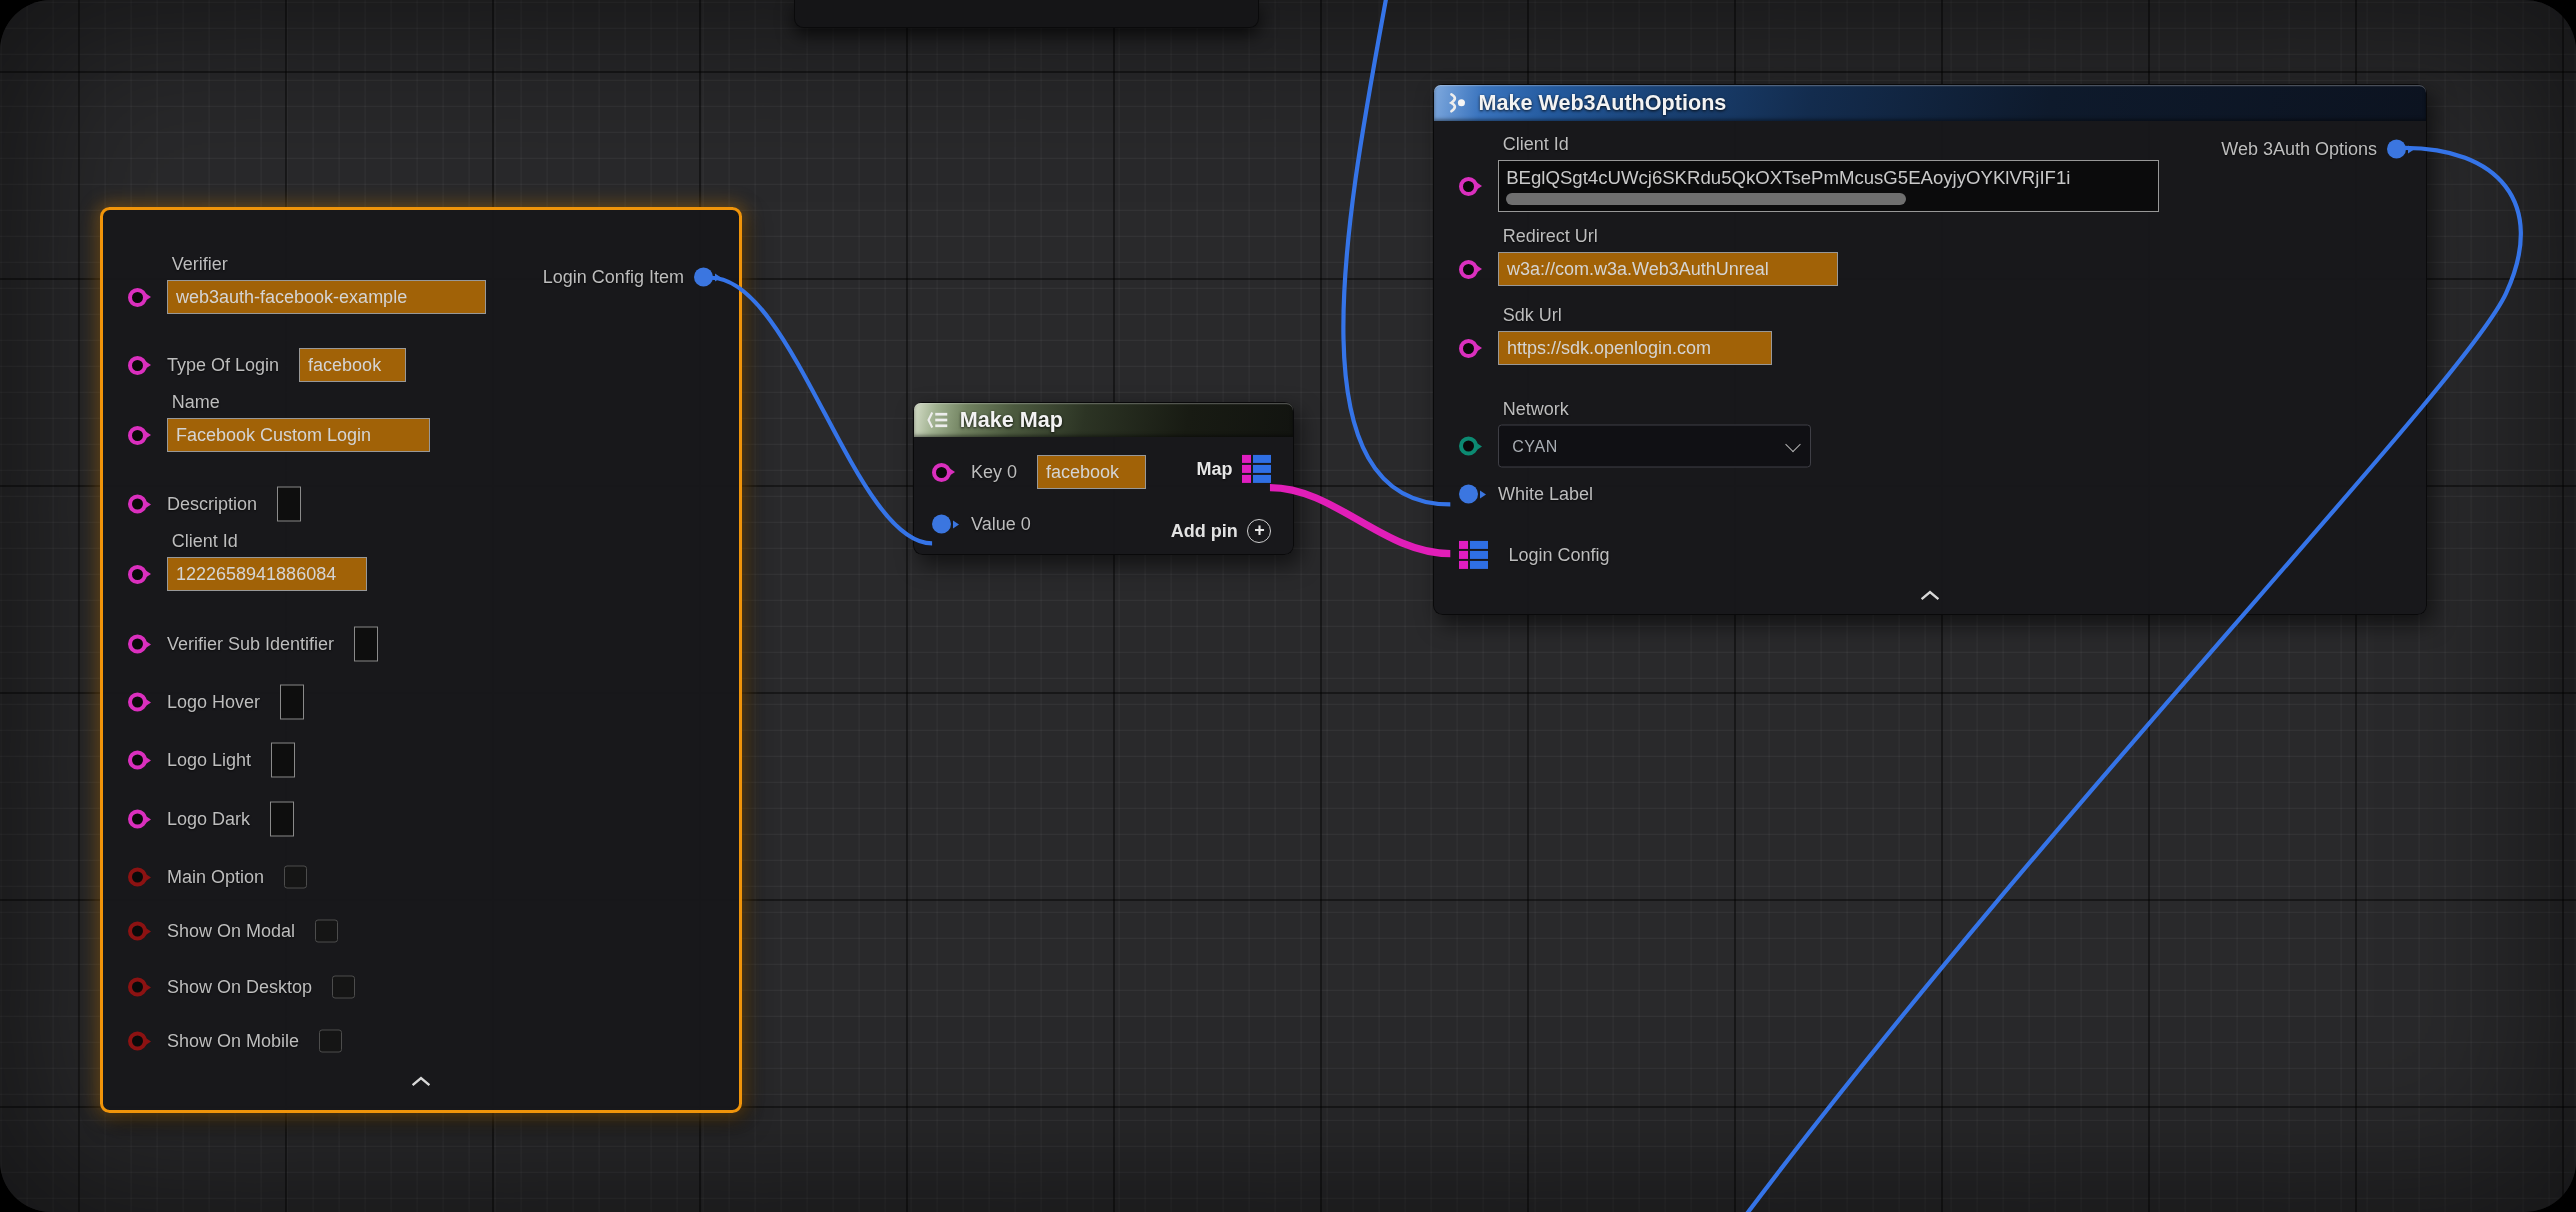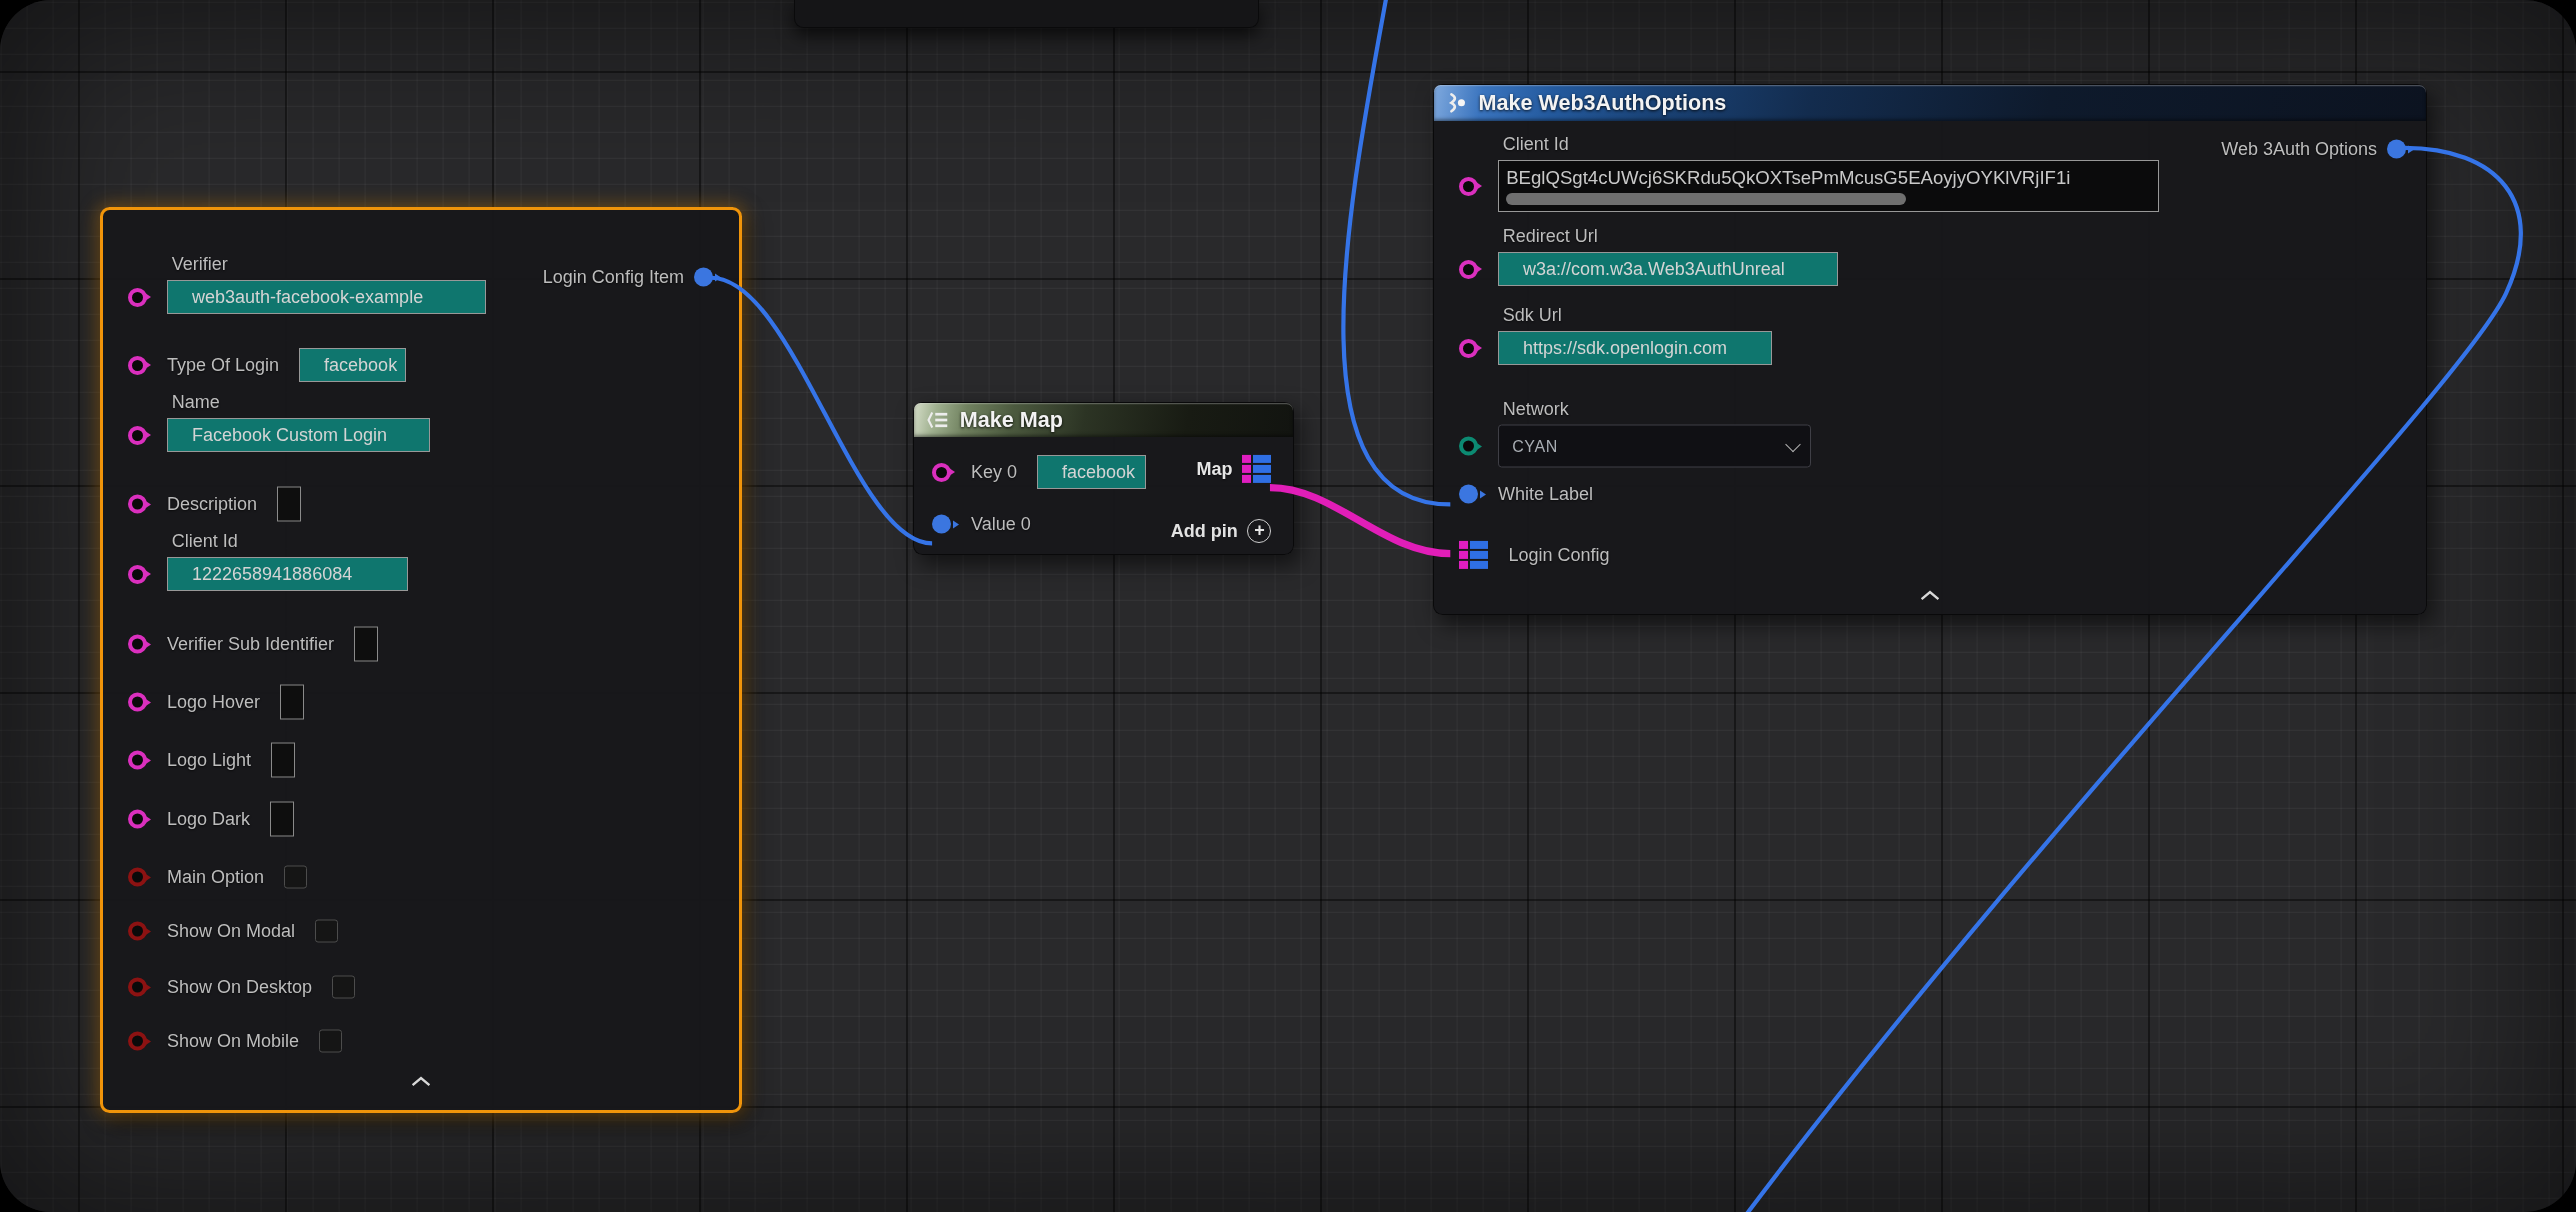--- a/index.html
+++ b/index.html
@@ -42,21 +42,21 @@
   .pin.ring{border:4.2px solid var(--c);background:#0a0a0a;}
   .pin.solid{background:var(--c);}
   .mag{--c:#DA2FBE;} .red{--c:#8C1212;} .teal{--c:#0C8A72;} .blu{--c:#3B76E0;}
 
   .pin-map{flex:0 0 auto;display:grid;grid-template-columns:9px 18px;grid-auto-rows:7.8px;gap:2.4px;}
   .pin-map i{display:block;}
   .pin-map i:nth-child(odd){background:#E01EC0;}
   .pin-map i:nth-child(even){background:#2F6FE4;}
 
   .field{box-sizing:border-box;height:34px;display:flex;align-items:center;border:1.8px solid #989898;
-         background:#0f766e;color:#D4D4D4;font-size:18px;padding:0 24px;white-space:nowrap;overflow:hidden;}
+         background:#a16207;color:#D4D4D4;font-size:18px;padding:0 8px;white-space:nowrap;overflow:hidden;}
   .field-empty{box-sizing:border-box;width:24px;height:35px;border:1.8px solid #8A8A8A;background:#0E0E0E;}
   .checkbox{box-sizing:border-box;width:23px;height:23px;border:1.8px solid #4C4C4C;background:#151515;border-radius:3px;}
   .bigfield{box-sizing:border-box;width:661px;height:52px;border:1.8px solid #989898;background:#0B0B0C;
             padding:2.4px 7.2px;display:flex;flex-direction:column;justify-content:center;gap:4.2px;overflow:hidden;}
   .bigfield .txt{color:#C9C9C9;font-size:18.6px;white-space:nowrap;overflow:hidden;}
   .scrollbar{width:62%;height:11.4px;background:#6F6F6F;border-radius:6px;}
   .dropdown{box-sizing:border-box;width:313px;height:43px;border:1.8px solid #3F3F46;background:#101014;
             display:flex;align-items:center;justify-content:space-between;padding:0 13.2px;border-radius:3.6px;}
   .dropdown .val{color:#A8ADB3;font-size:16px;letter-spacing:0.6px;}
   .chev-dn{width:9.6px;height:9.6px;border-right:1.8px solid #B0B0B0;border-bottom:1.8px solid #B0B0B0;
@@ -111,21 +111,21 @@
     <div class="row" style="top:294px">
       <span class="pin ring mag"></span>
       <span class="plbl">Description</span>
       <div class="field-empty"></div>
     </div>
 
     <div class="row" style="top:364px">
       <span class="pin ring mag"></span>
       <div class="stk">
         <span class="plbl above">Client Id</span>
-        <div class="field" style="width:241px">1222658941886084</div>
+        <div class="field" style="width:200px">1222658941886084</div>
       </div>
     </div>
 
     <div class="row" style="top:434px">
       <span class="pin ring mag"></span>
       <span class="plbl">Verifier Sub Identifier</span>
       <div class="field-empty"></div>
     </div>
 
     <div class="row" style="top:492px">

